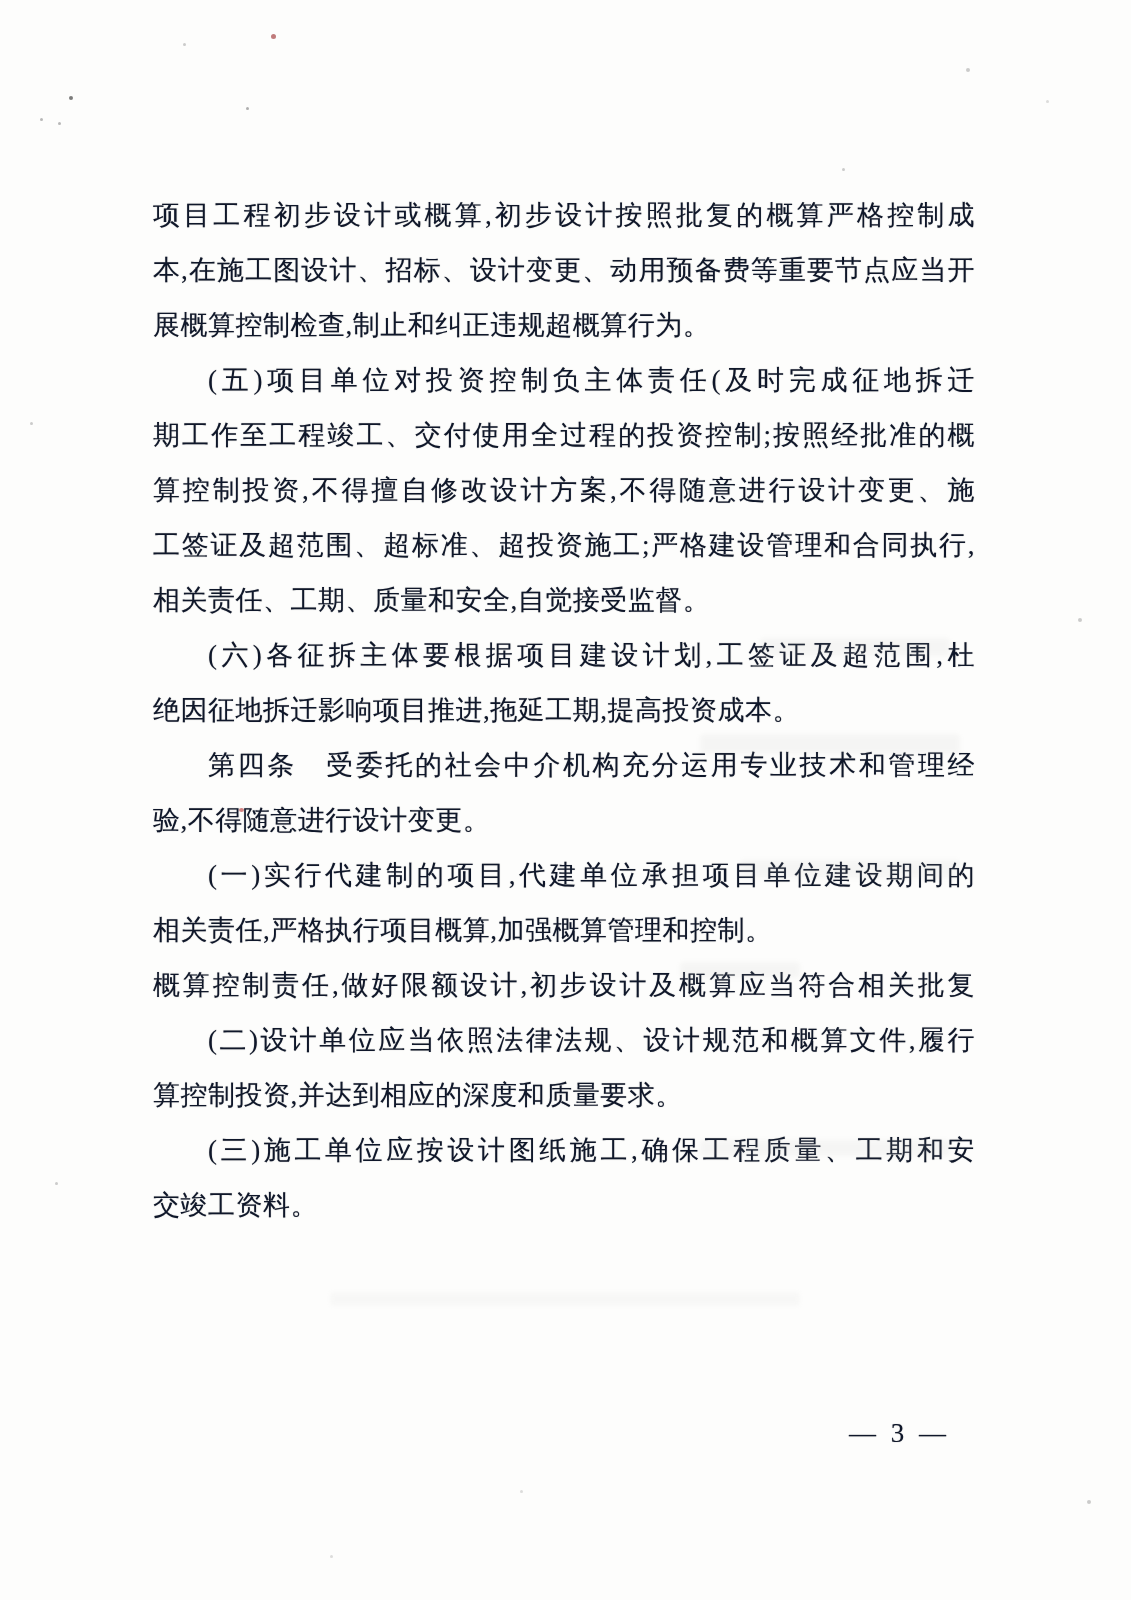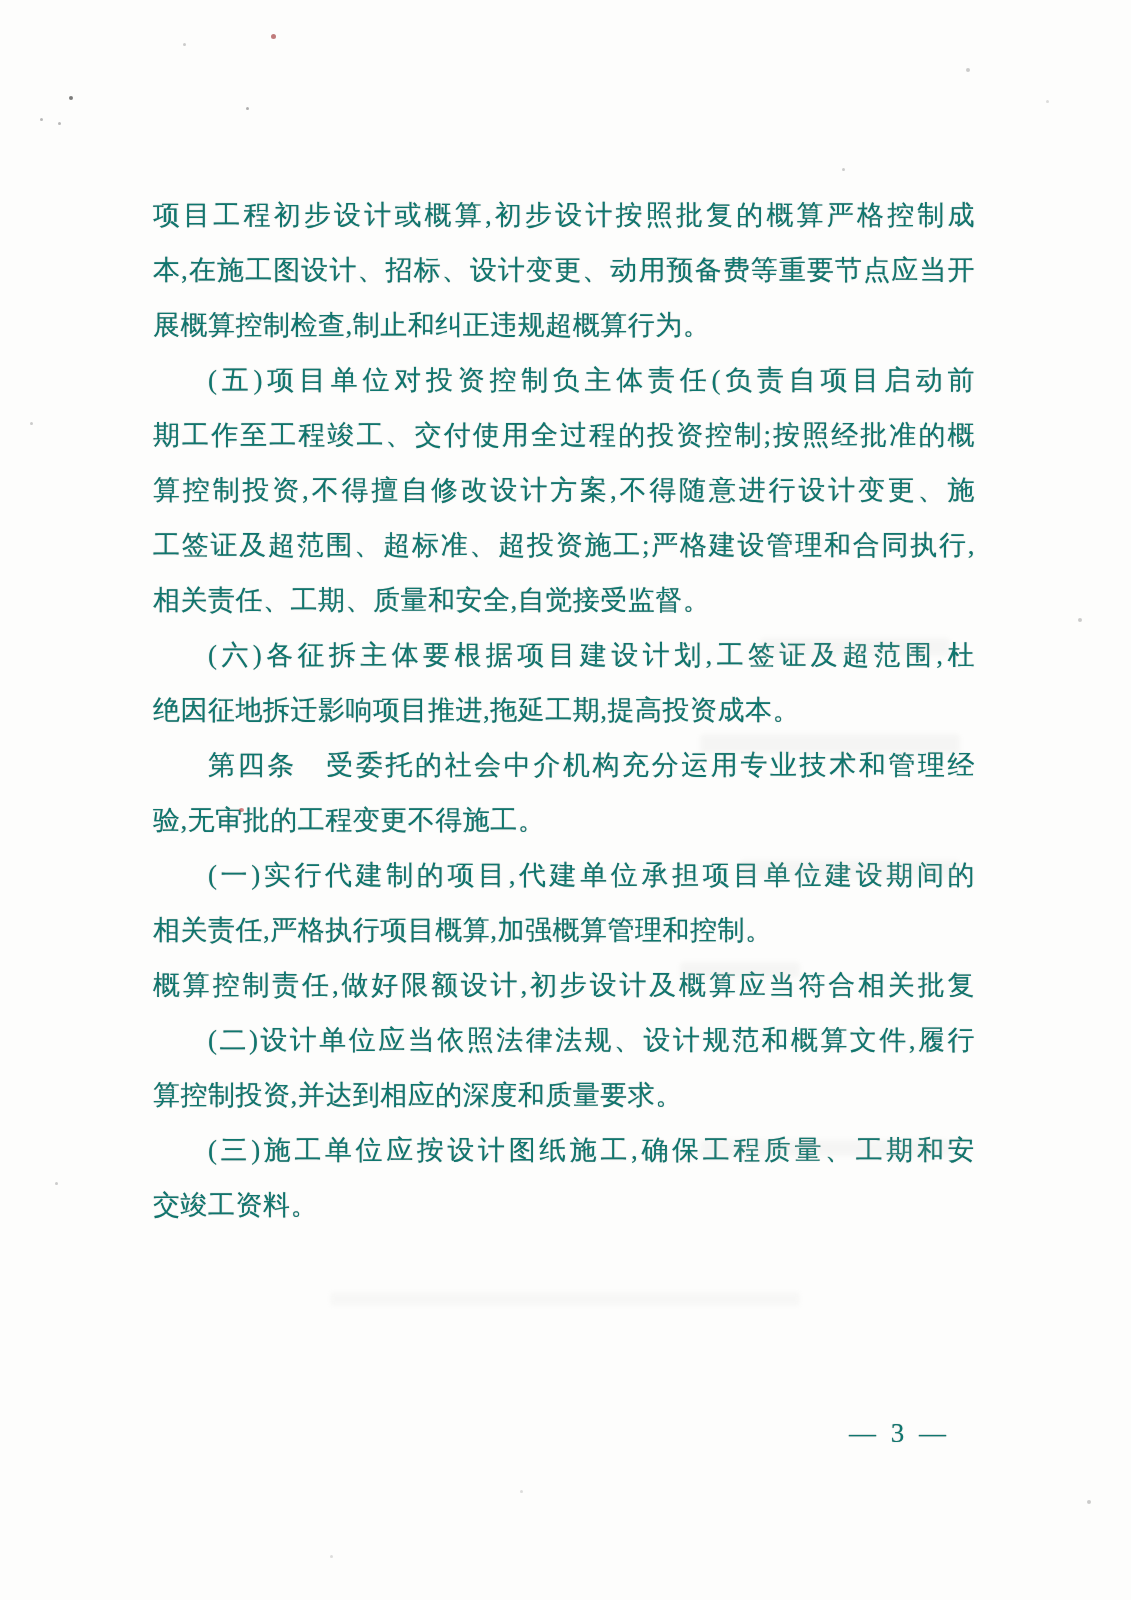--- a/index.html
+++ b/index.html
@@ -8,21 +8,21 @@
     background: #e8e8e8;
   }
   .page {
     position: relative;
     width: 1131px;
     height: 1600px;
     margin: 0 auto;
     background: #fdfdfc;
     overflow: hidden;
     font-family: "Liberation Serif", "DejaVu Serif", serif;
-    color: #0f766e;
+    color: #0f172a;
   }
   .text-column {
     position: absolute;
     left: 153px;
     top: 188px;
     width: 822px;
   }
   .line {
     height: 55px;
     line-height: 55px;
@@ -64,29 +64,29 @@
 </style>
 </head>
 <body>
 
 <div class="page">
 
   <div class="text-column">
     <div class="line">项目工程初步设计或概算,初步设计按照批复的概算严格控制成</div>
     <div class="line">本,在施工图设计、招标、设计变更、动用预备费等重要节点应当开</div>
     <div class="line end">展概算控制检查,制止和纠正违规超概算行为。</div>
-    <div class="line indent">(五)项目单位对投资控制负主体责任(负责自项目启动前</div>
+    <div class="line indent">(五)项目单位对投资控制负主体责任(及时完成征地拆迁</div>
     <div class="line">期工作至工程竣工、交付使用全过程的投资控制;按照经批准的概</div>
     <div class="line">算控制投资,不得擅自修改设计方案,不得随意进行设计变更、施</div>
     <div class="line">工签证及超范围、超标准、超投资施工;严格建设管理和合同执行,</div>
     <div class="line end">相关责任、工期、质量和安全,自觉接受监督。</div>
     <div class="line indent">(六)各征拆主体要根据项目建设计划,工签证及超范围,杜</div>
     <div class="line end">绝因征地拆迁影响项目推进,拖延工期,提高投资成本。</div>
     <div class="line indent">第四条　受委托的社会中介机构充分运用专业技术和管理经</div>
-    <div class="line end">验,无审批的工程变更不得施工。</div>
+    <div class="line end">验,不得随意进行设计变更。</div>
     <div class="line indent">(一)实行代建制的项目,代建单位承担项目单位建设期间的</div>
     <div class="line end">相关责任,严格执行项目概算,加强概算管理和控制。</div>
     <div class="line">概算控制责任,做好限额设计,初步设计及概算应当符合相关批复</div>
     <div class="line indent">(二)设计单位应当依照法律法规、设计规范和概算文件,履行</div>
     <div class="line end">算控制投资,并达到相应的深度和质量要求。</div>
     <div class="line indent">(三)施工单位应按设计图纸施工,确保工程质量、工期和安</div>
     <div class="line end">交竣工资料。</div>
   </div>
 
   <div class="page-number">— 3 —</div>

